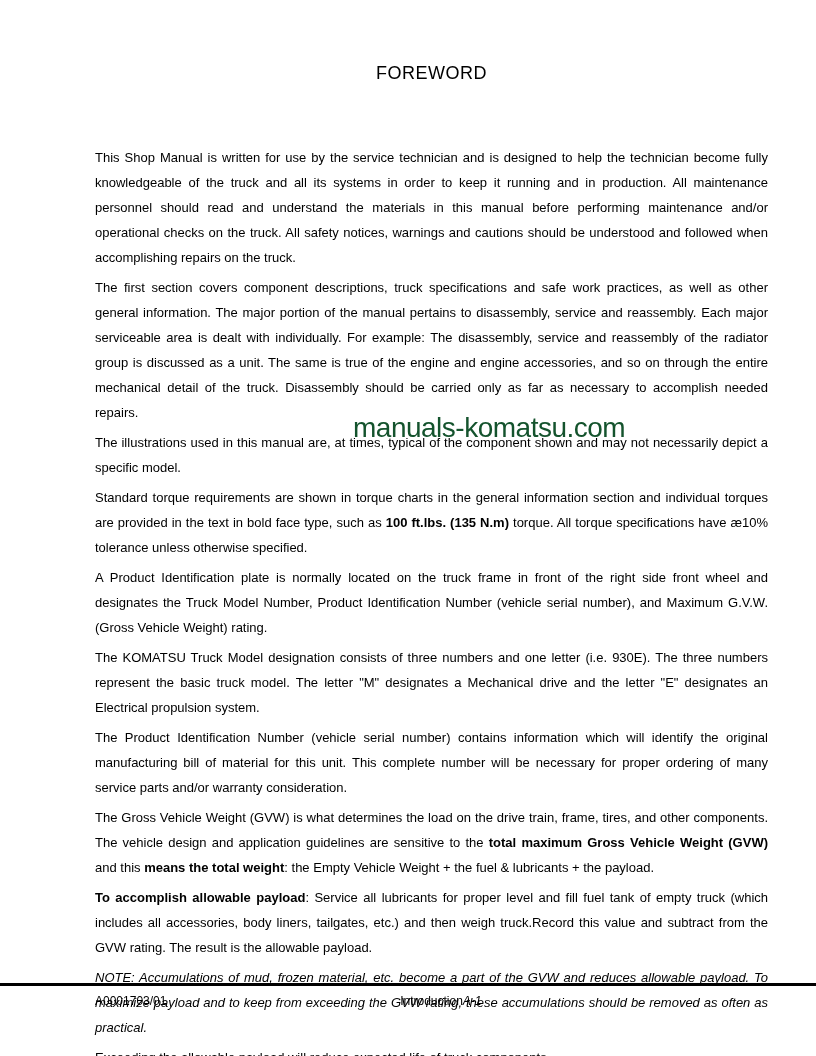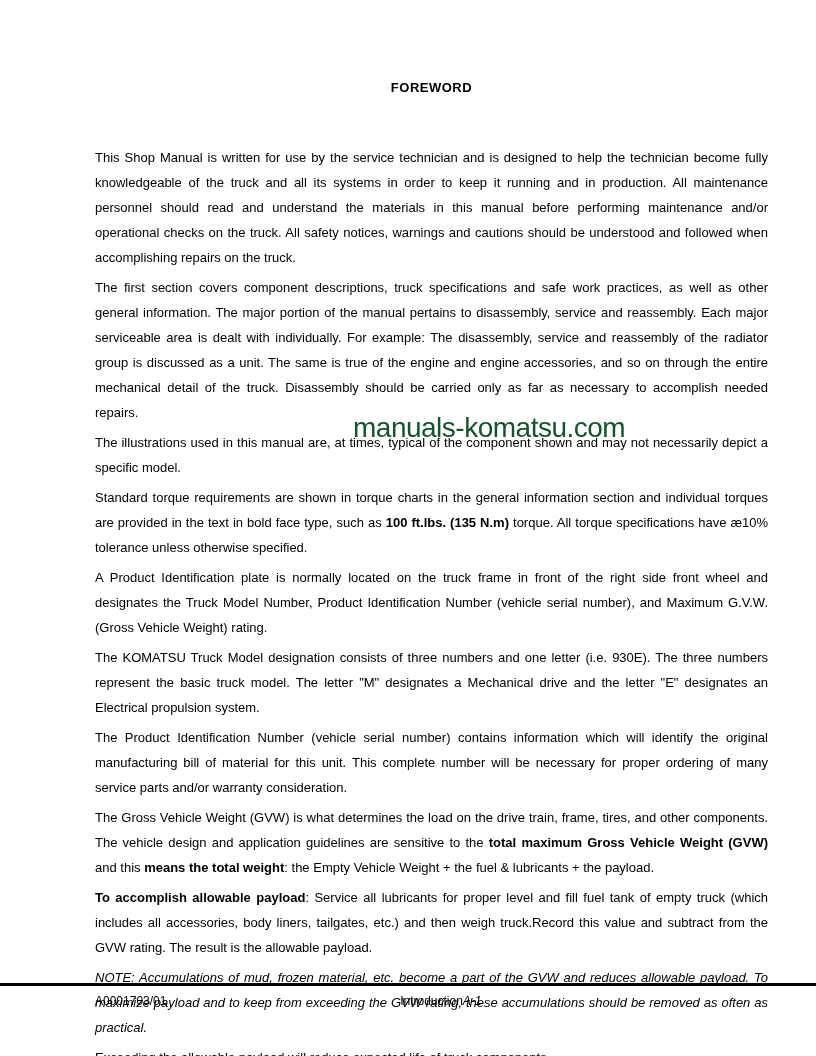--- a/index.html
+++ b/index.html
@@ -9,25 +9,25 @@
     background: #ffffff;
     position: relative;
     font-family: "Liberation Sans", sans-serif;
     color: #000;
     overflow: hidden;
   }
   .title {
     position: absolute;
     left: 95px;
     width: 673px;
-    top: 80px;
+    top: 63px;
     margin: 0;
     text-align: center;
-    font-size: 13px;
-    font-weight: bold;
+    font-size: 18px;
+    font-weight: normal;
     letter-spacing: 0.5px;
   }
   .content {
     position: absolute;
     left: 95px;
     top: 145px;
     width: 673px;
   }
   .content p {
     margin: 0 0 5px 0;

